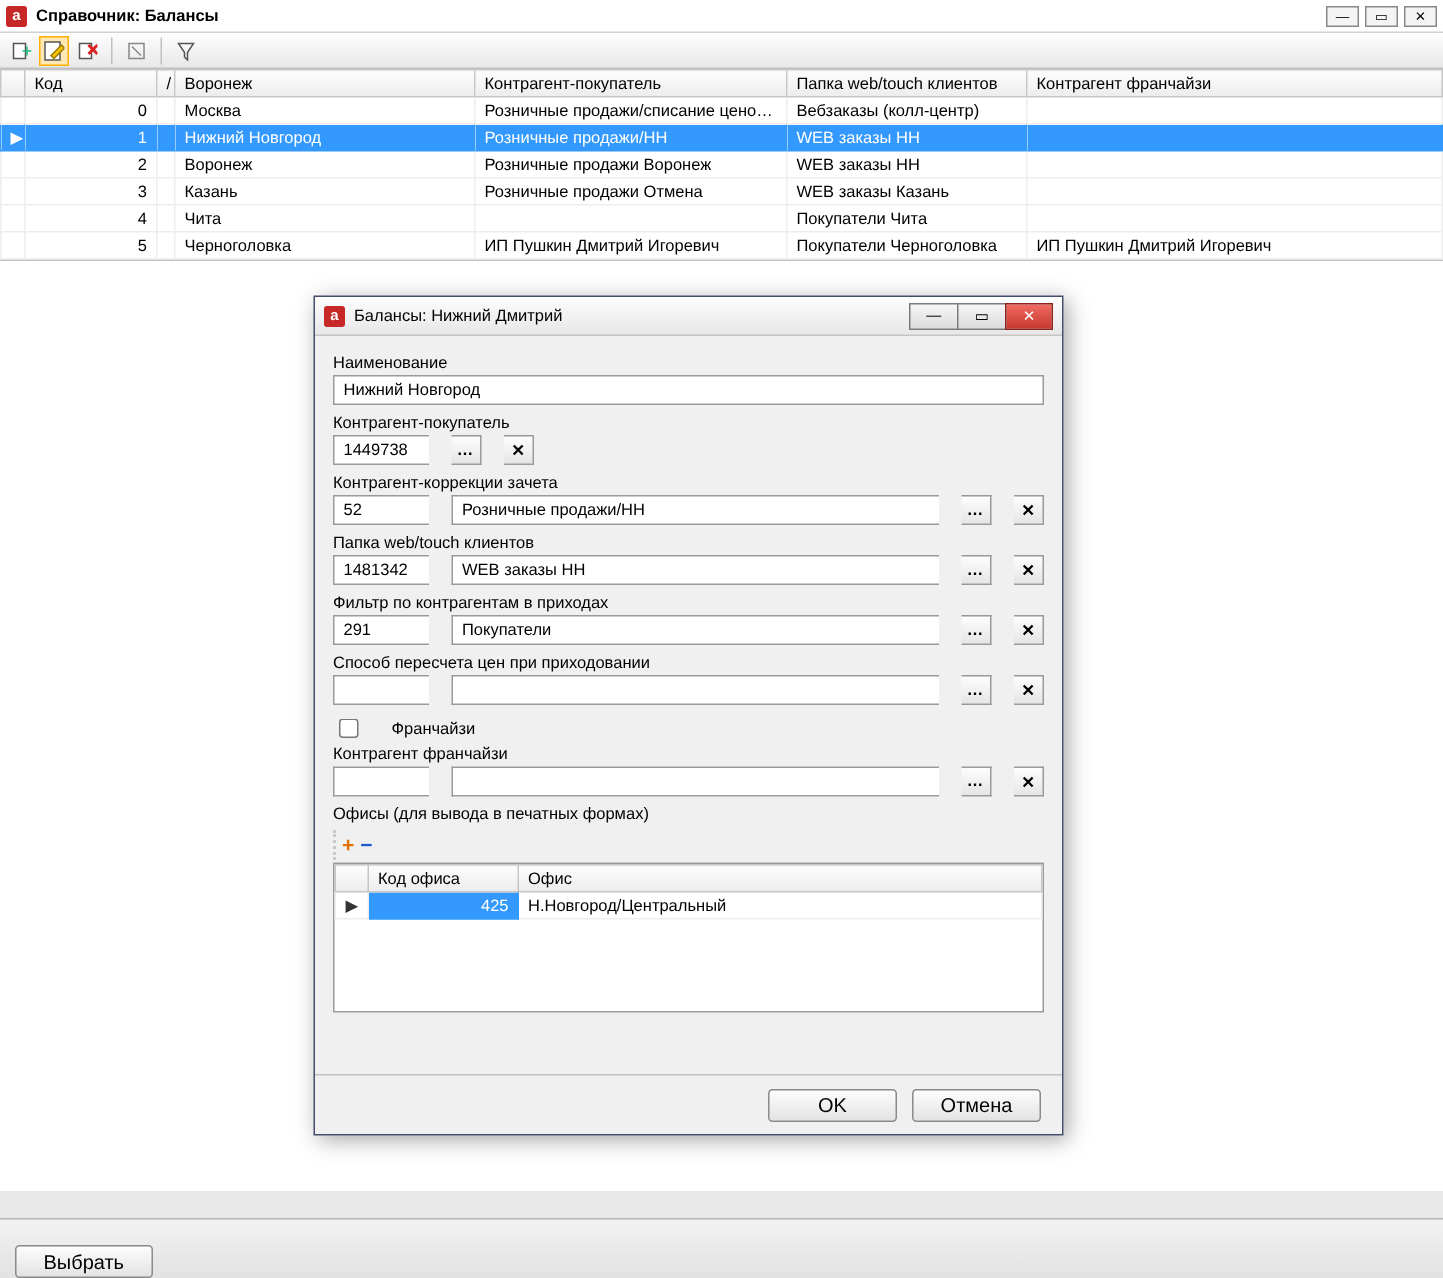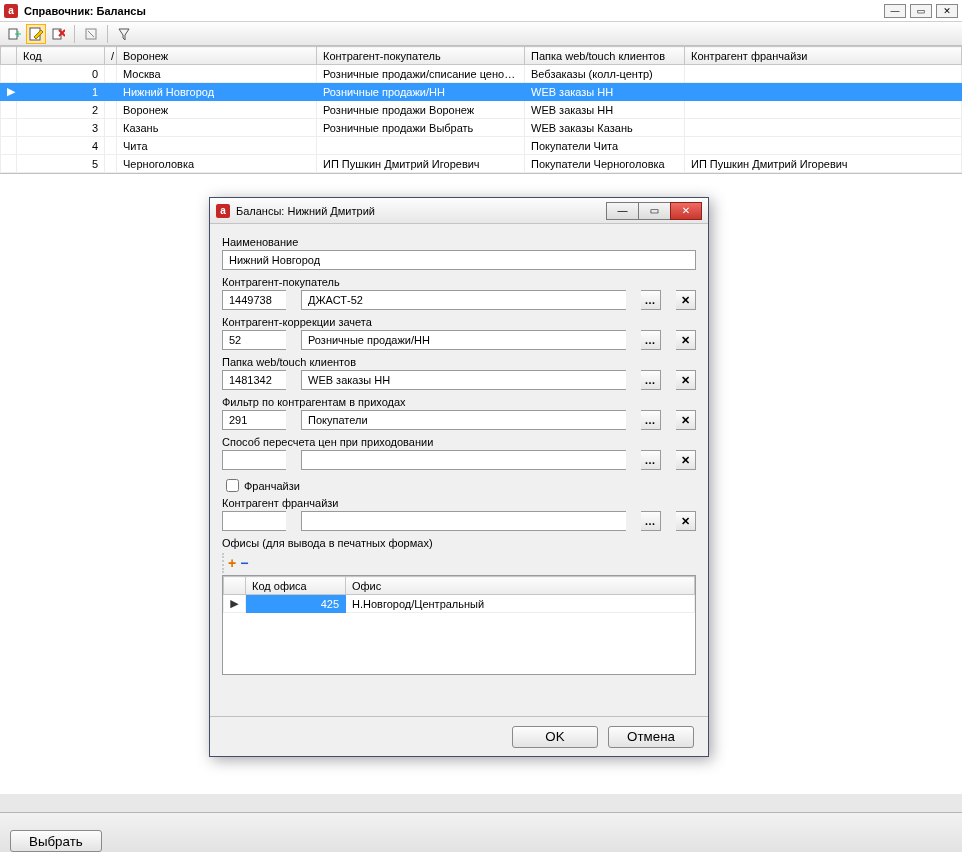--- a/index.html
+++ b/index.html
@@ -41,21 +41,21 @@
   .mwinbtn.close{background:linear-gradient(#ef6b63,#c8372e);color:#fff;border-color:#8c221c;}
   .mbody{flex:1 1 auto;padding:8px 12px 6px;overflow:hidden;display:flex;flex-direction:column;gap:2px;}
   .lbl{margin-top:4px;}
   .fld{height:20px;border:1px solid #9a9a9a;background:#fff;padding:0 4px;display:flex;align-items:center;}
   .fld input{border:none;outline:none;width:100%;font:inherit;background:transparent;}
   .pair{display:flex;gap:15px;}
   .pair .code{width:64px;border-right:none;}
   .pair .txt{flex:1;border-right:none;}
   .lookup{width:20px;height:20px;border:1px solid #9a9a9a;border-left:none;background:linear-gradient(#fdfdfd,#e5e5e5);display:flex;align-items:center;justify-content:center;font-weight:bold;letter-spacing:1px;}
   .clearbtn{width:20px;height:20px;border:1px solid #9a9a9a;border-left:none;background:linear-gradient(#fdfdfd,#e5e5e5);display:flex;align-items:center;justify-content:center;font-weight:bold;}
-  .chk{display:flex;align-items:center;gap:2px;margin-top:4px;}
+  .chk{display:flex;align-items:center;gap:19px;margin-top:4px;}
   .chk input{width:13px;height:13px;}
   .subgrid-tb{height:20px;display:flex;align-items:center;gap:4px;margin-top:2px;border-left:2px dotted #c8c8c8;padding-left:4px;}
   .subgrid{border:1px solid #9a9a9a;background:#fff;height:100px;}
   .subgrid table{width:100%;border-collapse:collapse;table-layout:fixed;}
   .subgrid th{background:linear-gradient(#fdfdfd,#ececec);border:1px solid #c6c6c6;text-align:left;padding:2px 6px;font-weight:normal;height:18px;}
   .subgrid td{border:1px solid #ededed;padding:2px 6px;height:18px;}
   .subgrid td.selblue{background:#3399ff;color:#fff;border-color:#3399ff;text-align:right;}
   .mfooter{height:40px;border-top:1px solid #c0c0c0;display:flex;align-items:center;justify-content:flex-end;gap:10px;padding:0 14px;background:#f0f0f0;}
 </style>
 </head>
@@ -157,21 +157,21 @@
             <td>Воронеж</td>
             <td>Розничные продажи Воронеж</td>
             <td>WEB заказы НН</td>
             <td></td>
           </tr>
           <tr>
             <td class="rowmarker"></td>
             <td class="num">3</td>
             <td></td>
             <td>Казань</td>
-            <td>Розничные продажи Выбрать</td>
+            <td>Розничные продажи Отмена</td>
             <td>WEB заказы Казань</td>
             <td></td>
           </tr>
           <tr>
             <td class="rowmarker"></td>
             <td class="num">4</td>
             <td></td>
             <td>Чита</td>
             <td></td>
             <td>Покупатели Чита</td>
@@ -210,23 +210,20 @@
   <div class="mbody">
     <div class="lbl">Наименование</div>
     <div class="fld">
         <input value="Нижний Новгород" style="">
       </div>
 
     <div class="lbl">Контрагент-покупатель</div>
     <div class="pair">
       <div class="fld code">
           <input value="1449738" style="">
-        </div>
-      <div class="fld txt">
-          <input value="ДЖАСТ-52" style="">
         </div>
       <div class="lookup">
           <span>…</span>
         </div>
       <div class="clearbtn">
           <span>✕</span>
         </div>
     </div>
 
     <div class="lbl">Контрагент-коррекции зачета</div>

